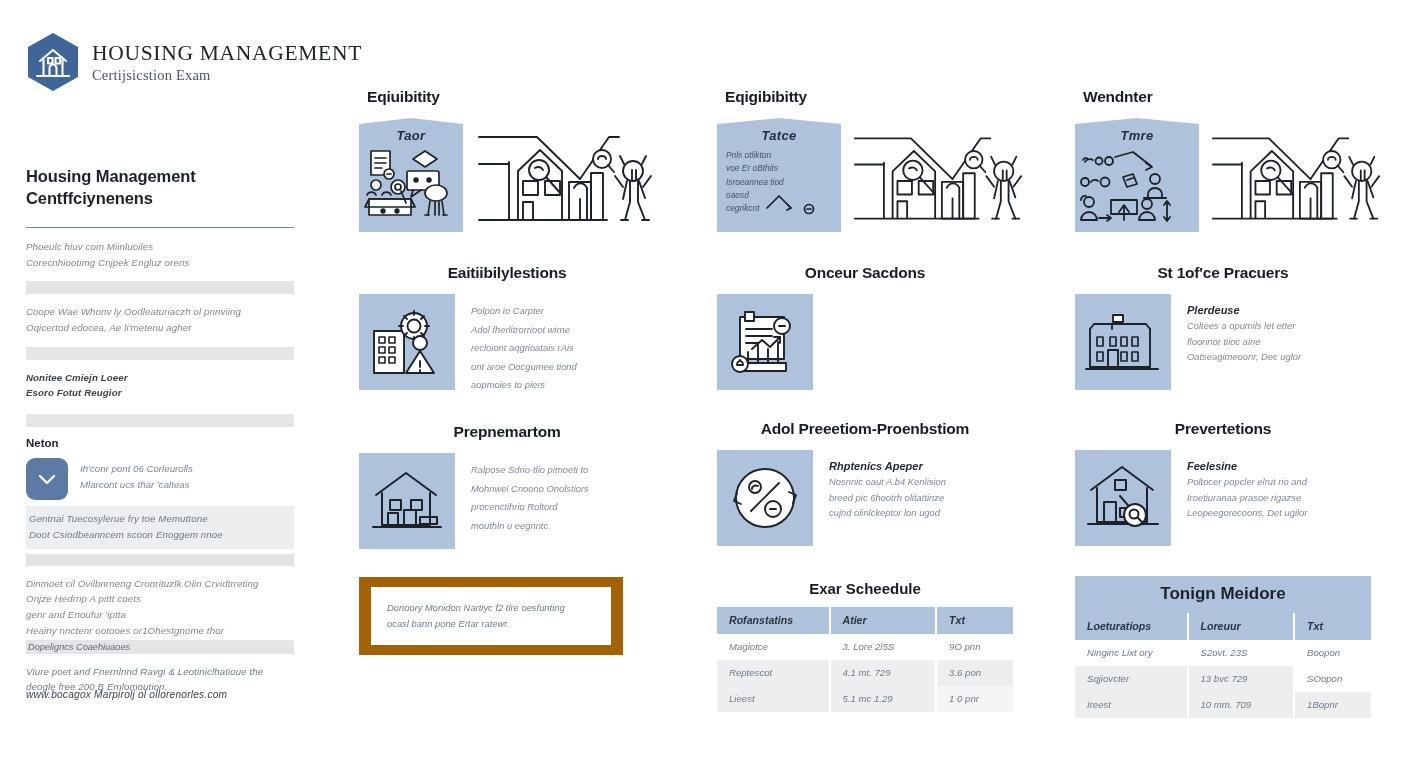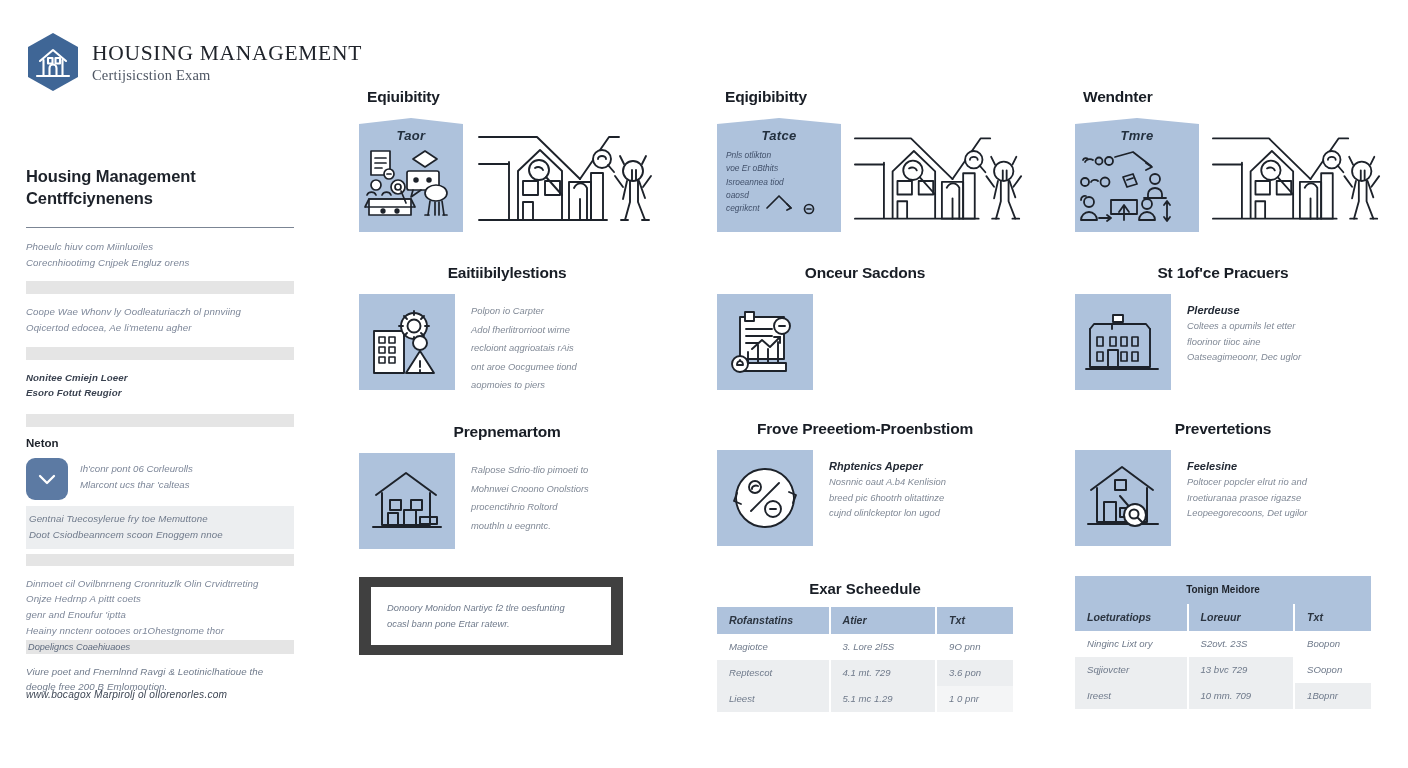--- a/index.html
+++ b/index.html
@@ -124,41 +124,41 @@
   }
   .itext-body {
     font-size: 9.4px; color: #8089963; color: #808996; font-style: italic; line-height: 1.66;
   }
 
   .block { margin-bottom: 0; }
 
   
   .callout {
     position: relative; margin-top: 28px; width: 264px; height: 78px;
-    background: #404040;
+    background: #a16207;
     display: flex; align-items: center; justify-content: center;
   }
   .callout-inner {
     position: absolute; left: 12px; top: 10px; right: 12px; bottom: 10px;
     background: #ffffff; display: flex; align-items: center;
     padding: 0 16px;
   }
   .callout-text {
     font-size: 9.4px; color: #6f7a8b; font-style: italic; line-height: 1.7;
   }
 
   
   .tbl-wrap { margin-top: 4px; }
   .tbl-title {
     text-align: center; font-size: 15px; font-weight: bold;
     color: #181d25; margin-bottom: 10px;
   }
   .tbl-banner {
     background: #aec2dc; text-align: center; padding: 8px 0 9px 0;
-    font-size: 10px; font-weight: bold; color: #1d222a;
+    font-size: 17px; font-weight: bold; color: #1d222a;
   }
   table { border-collapse: collapse; width: 100%; table-layout: fixed; }
   th {
     background: #aec2dc; color: #2b3440; font-size: 10.6px; font-weight: bold;
     font-style: italic; text-align: left; padding: 7px 16px 8px 12px;
     border-right: 2px solid #ffffff;
   }
   th:last-child { border-right: none; }
   td {
     font-size: 9.6px; color: #6f7a8b; font-style: italic;
@@ -468,21 +468,21 @@
                 <rect x="14" y="56" width="44" height="8" fill="#fff"></rect>
                 <circle cx="12" cy="57" r="8" fill="#fff"></circle>
                 <path d="M9 58 a3 4 0 0 1 6 0 Z M12 53 L12 54"></path>
               </g>
             </svg>
           </span>
         </div>
       </div>
 
       <div class="block" style="margin-top:30px">
-        <div class="sec-title c">Frove Preeetiom-Proenbstiom</div>
+        <div class="sec-title c">Adol Preeetiom-Proenbstiom</div>
         <div class="irow">
           <span class="ibox">
             <svg viewBox="0 0 72 70" width="72" height="70">
               <g fill="none" stroke="#1d222a" stroke-width="1.9" stroke-linejoin="round" stroke-linecap="round">
                 <circle cx="36" cy="35" r="29" fill="#fff"></circle>
                 <path d="M22 48 L50 20"></path>
                 <circle cx="26" cy="24" r="6" fill="#fff"></circle>
                 <path d="M23 26 a4 3 0 0 1 6 -3"></path>
                 <circle cx="44" cy="46" r="8" fill="#fff"></circle>
                 <path d="M41 46 h6"></path>

